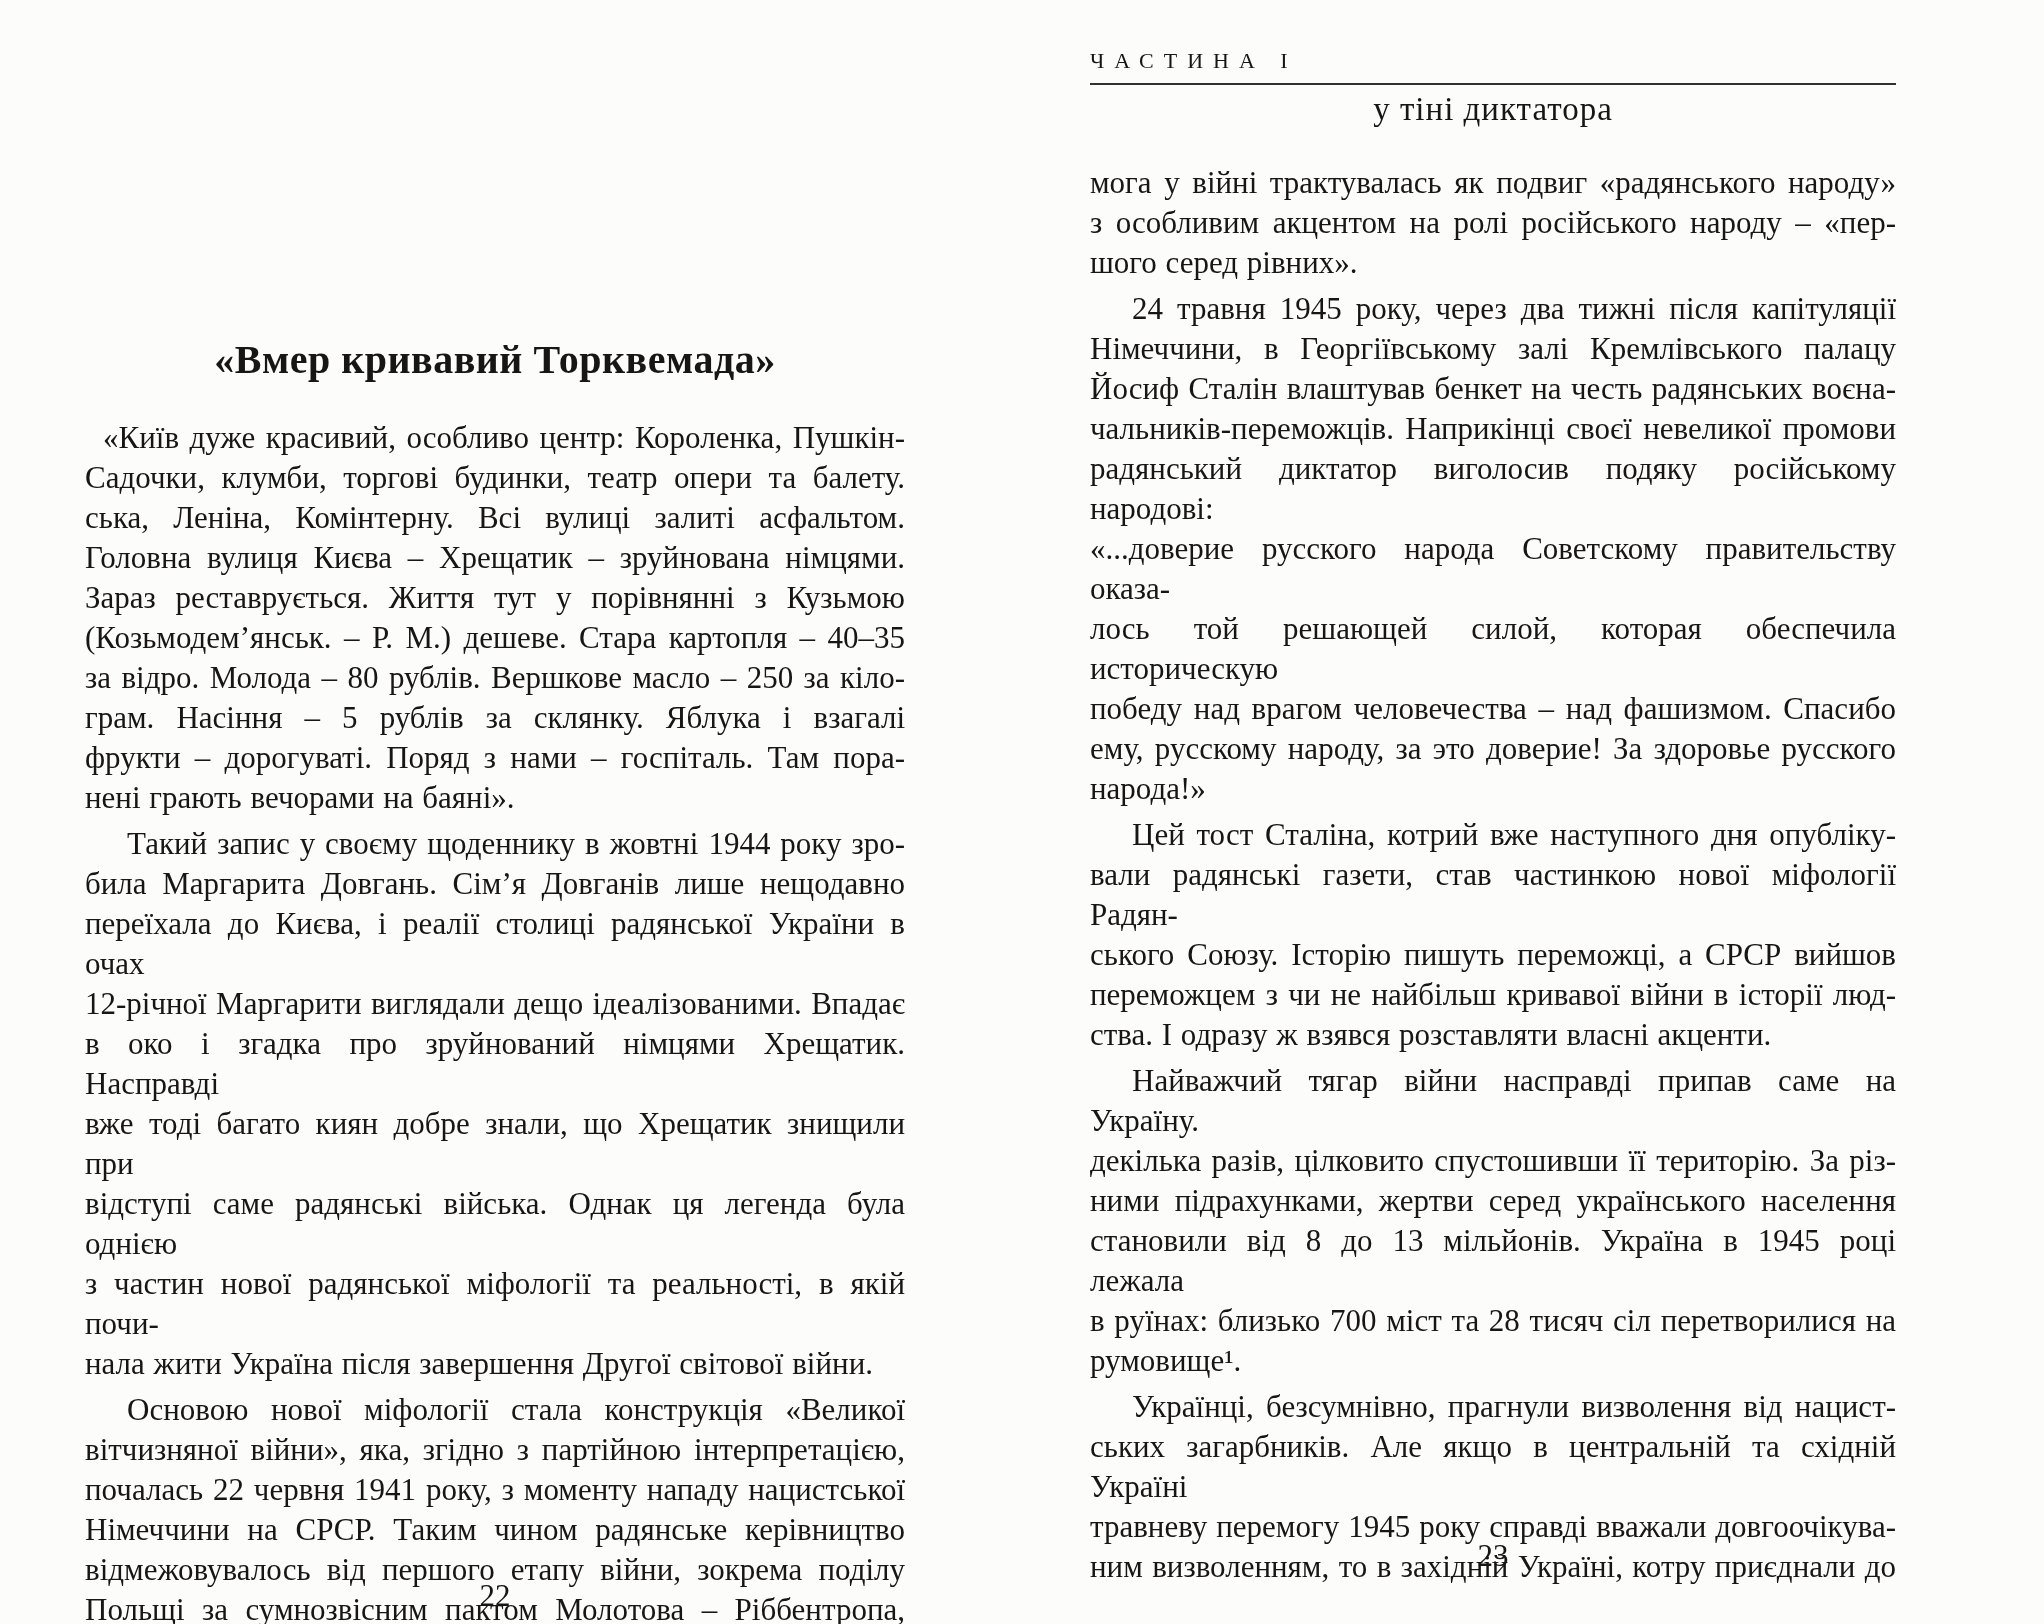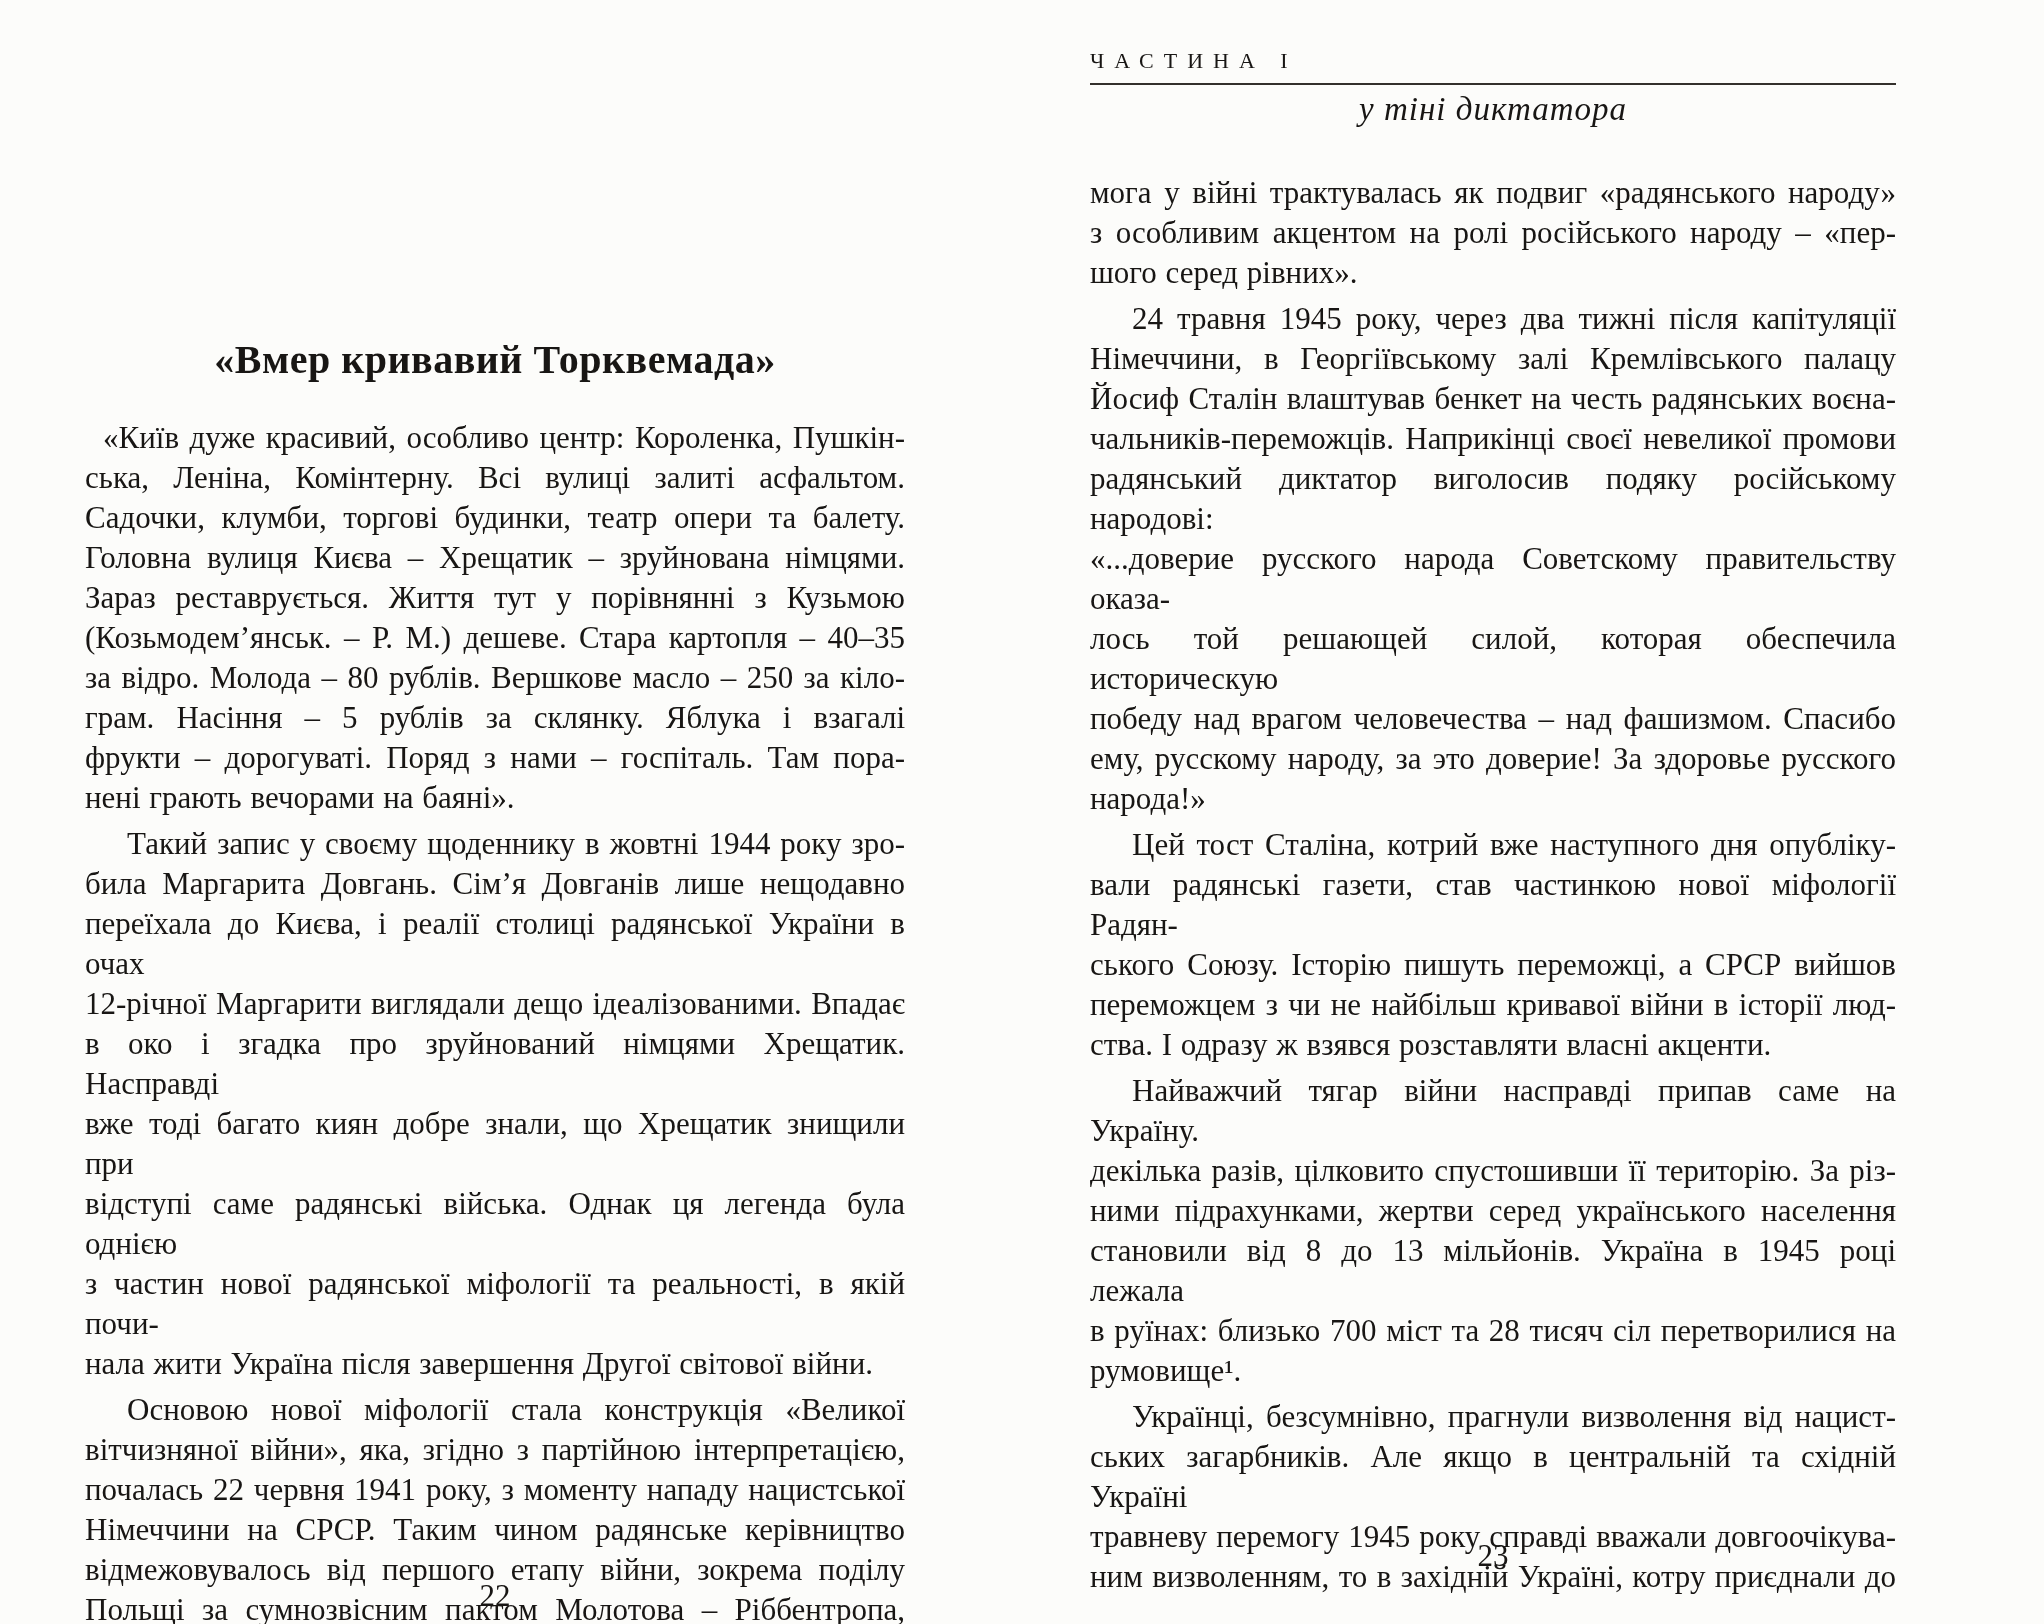--- a/index.html
+++ b/index.html
@@ -32,24 +32,23 @@
     letter-spacing: 10px;
     margin-bottom: 9px;
   }
   .head-rule {
     border: none;
     border-top: 2px solid #33302c;
     margin: 0 0 4px 0;
   }
   .section-title {
     text-align: center;
-    font-style: italic;
     font-size: 33px;
     line-height: 40px;
-    margin-bottom: 44px;
+    margin-bottom: 34px;
     letter-spacing: 1px;
   }
 
   .para { margin: 0 0 6px 0; }
   .para .line {
     font-size: 31px;
     line-height: 40px;
     text-align: justify;
     text-align-last: justify;
     -moz-text-align-last: justify;
@@ -71,22 +70,22 @@
 </head>
 <body>
 
 <div class="spread">
 
   <div class="page-block left-page">
     <div class="chapter-title">«Вмер кривавий Торквемада»</div>
     <div>
         <div class="para">
           <div class="line" style="text-indent: 18px;">«Київ дуже красивий, особливо центр: Короленка, Пушкін-</div>
+          <div class="line">Садочки, клумби, торгові будинки, театр опери та балету.</div>
           <div class="line">ська, Леніна, Комінтерну. Всі вулиці залиті асфальтом.</div>
-          <div class="line">Садочки, клумби, торгові будинки, театр опери та балету.</div>
           <div class="line">Головна вулиця Києва – Хрещатик – зруйнована німцями.</div>
           <div class="line">Зараз реставрується. Життя тут у порівнянні з Кузьмою</div>
           <div class="line">(Козьмодем’янськ. – Р. М.) дешеве. Стара картопля – 40–35</div>
           <div class="line">за відро. Молода – 80 рублів. Вершкове масло – 250 за кіло-</div>
           <div class="line">грам. Насіння – 5 рублів за склянку. Яблука і взагалі</div>
           <div class="line">фрукти – дорогуваті. Поряд з нами – госпіталь. Там пора-</div>
           <div class="line last">нені грають вечорами на баяні».</div>
         </div>
         <div class="para">
           <div class="line" style="text-indent: 42px;">Такий запис у своєму щоденнику в жовтні 1944 року зро-</div>

